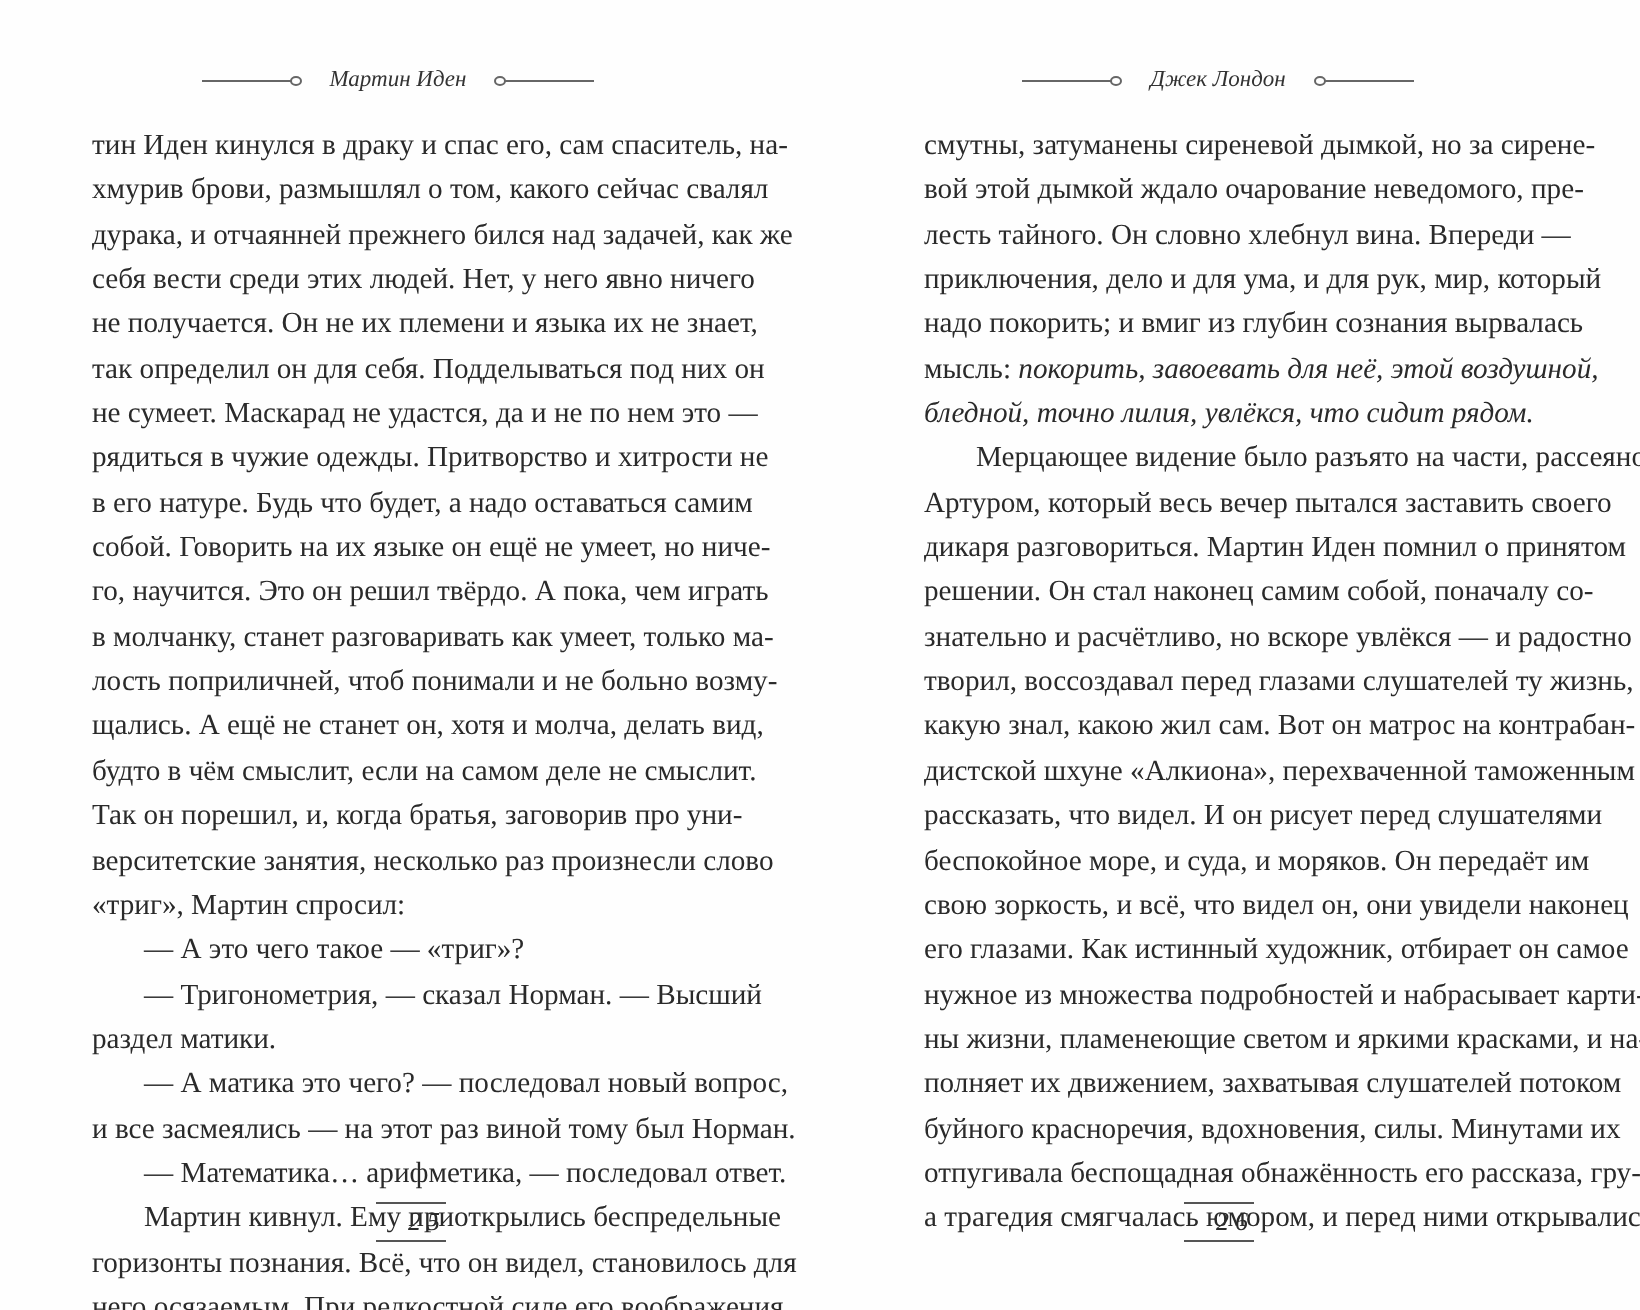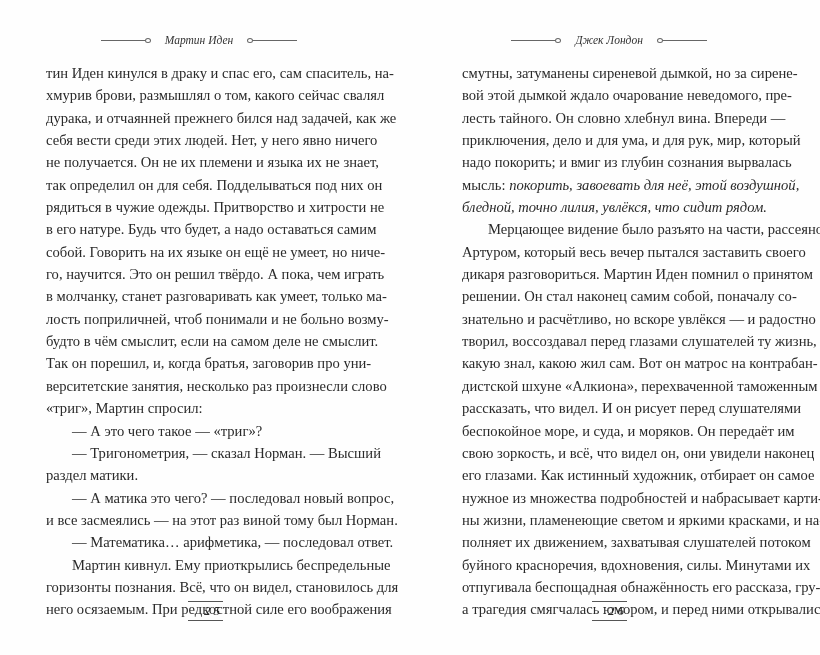--- a/index.html
+++ b/index.html
@@ -39,26 +39,28 @@
     <span>Мартин Иден</span>
     <span class="orn r"></span>
   </div>
   <div class="text">
       <span class="line"><span>тин Иден кинулся в драку и спас его, сам спаситель, на-</span></span>
       <span class="line"><span>хмурив брови, размышлял о том, какого сейчас свалял</span></span>
       <span class="line"><span>дурака, и отчаянней прежнего бился над задачей, как же</span></span>
       <span class="line"><span>себя вести среди этих людей. Нет, у него явно ничего</span></span>
       <span class="line"><span>не получается. Он не их племени и языка их не знает,</span></span>
       <span class="line"><span>так определил он для себя. Подделываться под них он</span></span>
+      <span class="line"><span>не сумеет. Маскарад не удастся, да и не по нем это —</span></span>
       <span class="line"><span>рядиться в чужие одежды. Притворство и хитрости не</span></span>
       <span class="line"><span>в его натуре. Будь что будет, а надо оставаться самим</span></span>
       <span class="line"><span>собой. Говорить на их языке он ещё не умеет, но ниче-</span></span>
       <span class="line"><span>го, научится. Это он решил твёрдо. А пока, чем играть</span></span>
       <span class="line"><span>в молчанку, станет разговаривать как умеет, только ма-</span></span>
       <span class="line"><span>лость поприличней, чтоб понимали и не больно возму-</span></span>
+      <span class="line"><span>щались. А ещё не станет он, хотя и молча, делать вид,</span></span>
       <span class="line"><span>будто в чём смыслит, если на самом деле не смыслит.</span></span>
       <span class="line"><span>Так он порешил, и, когда братья, заговорив про уни-</span></span>
       <span class="line"><span>верситетские занятия, несколько раз произнесли слово</span></span>
       <span class="line last"><span>«триг», Мартин спросил:</span></span>
       <span class="line indent last"><span>— А это чего такое — «триг»?</span></span>
       <span class="line indent"><span>— Тригонометрия, — сказал Норман. — Высший</span></span>
       <span class="line last"><span>раздел матики.</span></span>
       <span class="line indent"><span>— А матика это чего? — последовал новый вопрос,</span></span>
       <span class="line"><span>и все засмеялись — на этот раз виной тому был Норман.</span></span>
       <span class="line indent"><span>— Математика… арифметика, — последовал ответ.</span></span>

